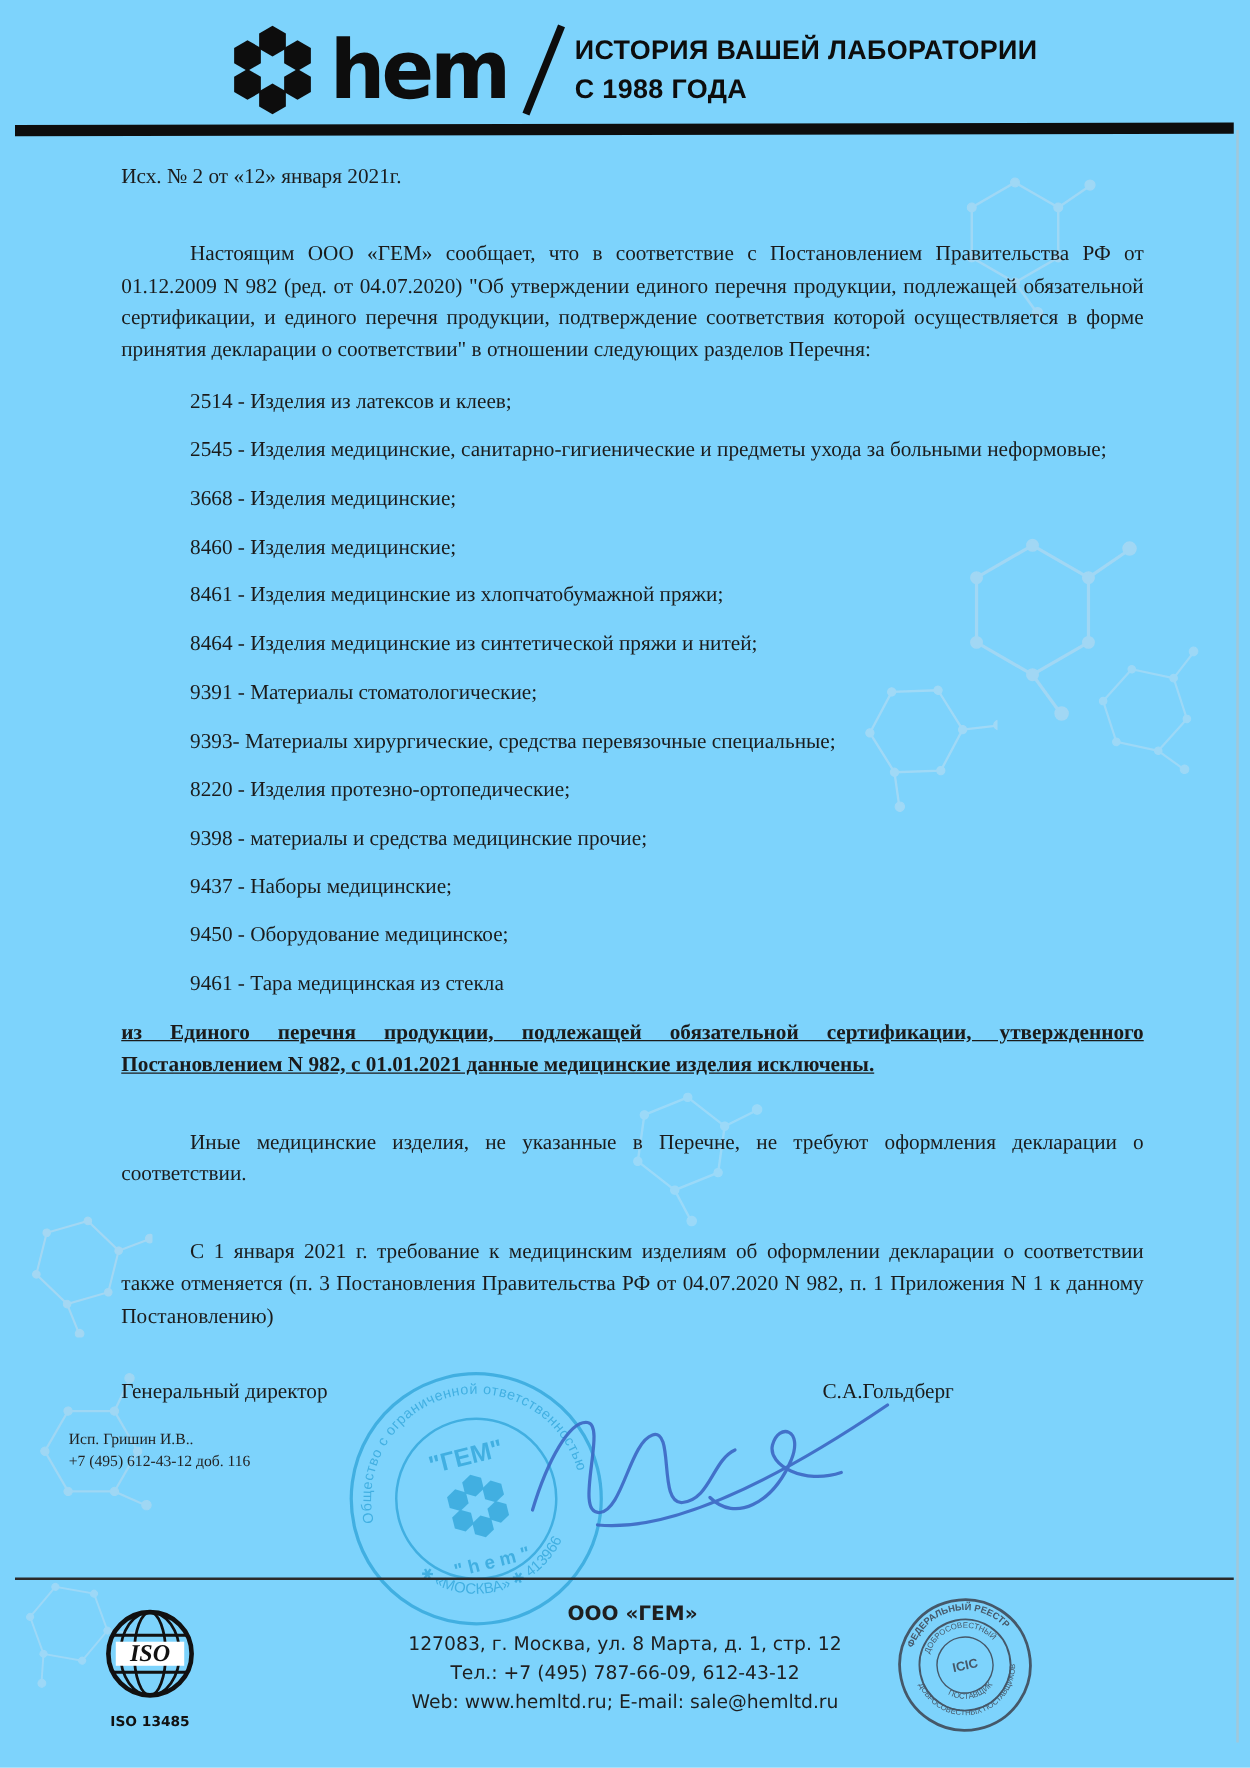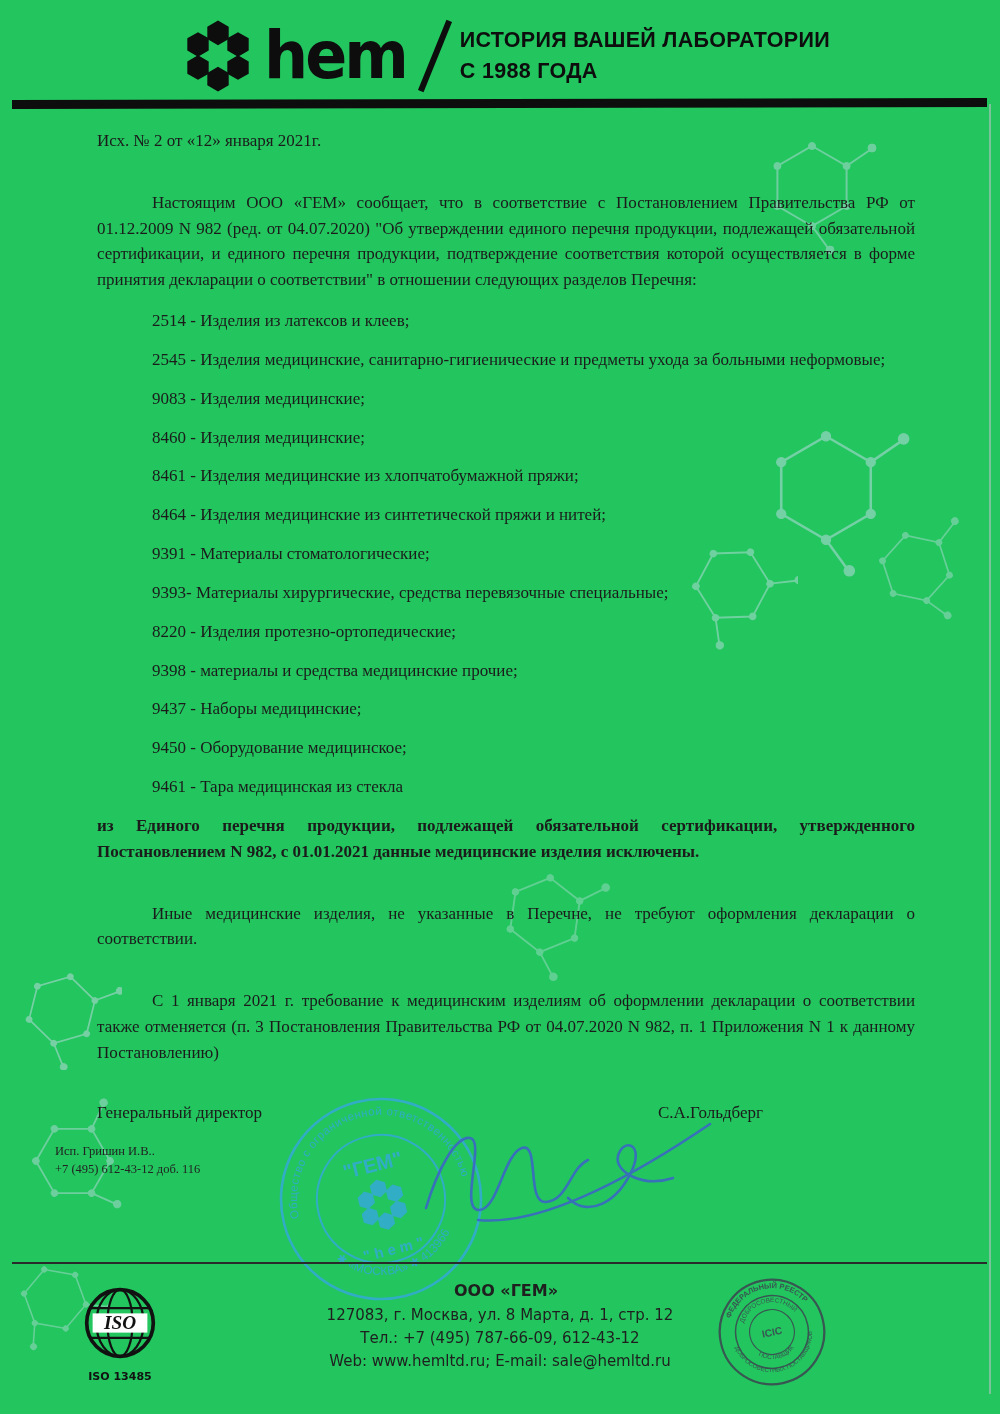--- a/index.html
+++ b/index.html
@@ -6,21 +6,21 @@
   html,body { width:1000px; }
   body {
     width:1000px; height:1414px;
     background:#f4f4f2;
     font-family:"Liberation Serif", serif;
     color:#1b1b1b;
     position:relative;
   }
   .page {
     position:absolute; inset:0;
-    background:#22c55e;
+    background:#7dd3fc;
     overflow:hidden;
   }
   .scan-edge {
     position:absolute; right:9px; top:104px; bottom:20px; width:2px;
     background:#b9c0c4; opacity:.6;
   }
   
   .deco { position:absolute; pointer-events:none; }
 
   
@@ -52,21 +52,21 @@
   
   .content {
     position:absolute; top:128px; left:97px; width:818px;
     font-size:17px; line-height:1.52;
   }
   .ref { margin-bottom:8px; }
   .addressee { text-align:right; margin-bottom:26px; }
   .para { text-align:justify; margin-bottom:15px; }
   .indent { text-indent:55px;margin-top:36px; }
   .item { text-align:justify; text-indent:55px; margin-bottom:13px; }
-  .bold-para { font-weight:bold; text-align:justify; margin:6px 0 16px; }
+  .bold-para { font-weight:bold; text-align:justify; margin:6px 0 16px;text-decoration:underline; }
   .sig-row { display:flex; align-items:baseline; margin-top:34px; }
   .sig-name { margin-left:auto; margin-right:152px; }
   .executor {
     margin-top:16px; margin-left:-42px;
     font-size:12.5px; line-height:1.45; color:#222;
   }
 
   
   .stamp {
     position:absolute; left:276px; top:1094px;
@@ -173,21 +173,21 @@
     </div>
   </div>
   <div class="topbar"></div>
 
   <div class="content">
     <p class="ref">Исх. № 2 от «12» января 2021г.</p>
     <p class="para indent">Настоящим ООО «ГЕМ» сообщает, что в соответствие с Постановлением Правительства РФ от 01.12.2009 N 982 (ред. от 04.07.2020) "Об утверждении единого перечня продукции, подлежащей обязательной сертификации, и единого перечня продукции, подтверждение соответствия которой осуществляется в форме принятия декларации о соответствии" в отношении следующих разделов Перечня:</p>
 
     <p class="item">2514 - Изделия из латексов и клеев;</p>
     <p class="item">2545 - Изделия медицинские, санитарно-гигиенические и предметы ухода за больными неформовые;</p>
-    <p class="item">9083 - Изделия медицинские;</p>
+    <p class="item">3668 - Изделия медицинские;</p>
     <p class="item">8460 - Изделия медицинские;</p>
     <p class="item">8461 - Изделия медицинские из хлопчатобумажной пряжи;</p>
     <p class="item">8464 - Изделия медицинские из синтетической пряжи и нитей;</p>
     <p class="item">9391 - Материалы стоматологические;</p>
     <p class="item">9393- Материалы хирургические, средства перевязочные специальные;</p>
     <p class="item">8220 - Изделия протезно-ортопедические;</p>
     <p class="item">9398 - материалы и средства медицинские прочие;</p>
     <p class="item">9437 - Наборы медицинские;</p>
     <p class="item">9450 - Оборудование медицинское;</p>
     <p class="item">9461 - Тара медицинская из стекла</p>

